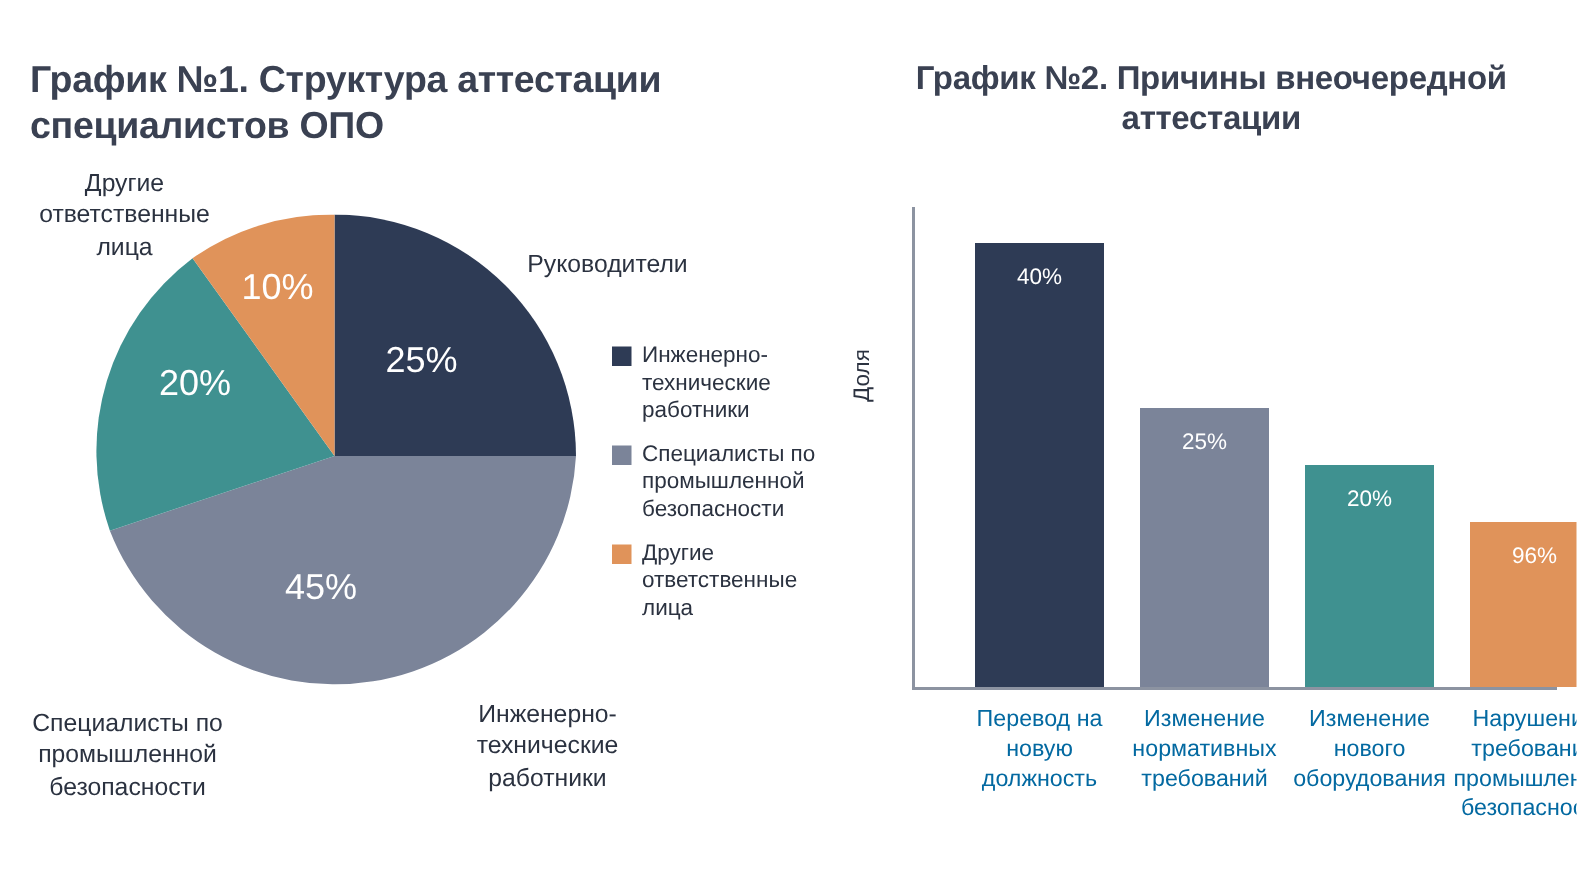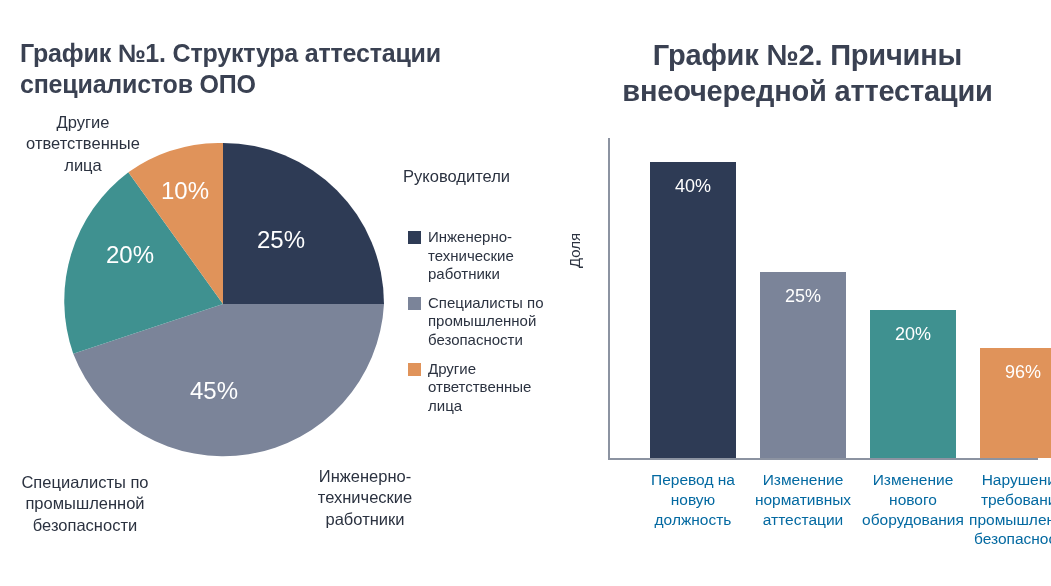--- a/index.html
+++ b/index.html
@@ -59,24 +59,24 @@
     line-height: 1.3;
     color: #2b3240;
   }
   #callout-other {
     left: 18px;
     top: 112px;
     width: 130px;
     text-align: center;
   }
   #callout-leaders {
-    left: 340px;
+    left: 320px;
     top: 166px;
     width: 170px;
-    text-align: right;
+    text-align: center;
   }
   #callout-specialists {
     left: 0px;
     top: 472px;
     width: 170px;
     text-align: center;
   }
   #callout-engineers {
     left: 290px;
     top: 466px;
@@ -116,21 +116,21 @@
     top: 0;
     width: 491px;
     height: 586px;
   }
   #bar-title {
     position: absolute;
     left: 20px;
     top: 38px;
     width: 455px;
     text-align: center;
-    font-size: 29px;
+    font-size: 22px;
     font-weight: bold;
     line-height: 1.24;
     color: #3a4152;
     letter-spacing: -0.2px;
   }
 
   #bar-ylabel {
     position: absolute;
     left: 6px;
     top: 268px;
@@ -167,21 +167,21 @@
   .bar {
     position: absolute;
     bottom: 2px;
     width: 86px;
     display: flex;
     justify-content: center;
     align-items: flex-start;
   }
   .bar-value {
     margin-top: 14px;
-    font-size: 18px;
+    font-size: 15px;
     color: #ffffff;
   }
   #xlabels {
     position: absolute;
     left: 48px;
     top: 470px;
     width: 430px;
     height: 110px;
   }
   .xlabel {
@@ -258,17 +258,17 @@
     <div class="bar" style="left:262px; height:148px; background:#3f9190;">
       <span class="bar-value">20%</span>
     </div>
     <div class="bar" style="left:372px; height:110px; background:#e0935a;">
       <span class="bar-value">96%</span>
     </div>
   </div>
 
   <div id="xlabels">
     <div class="xlabel" style="left:31px; top:0;">Перевод на новую должность</div>
-    <div class="xlabel" style="left:141px; top:0;">Изменение нормативных аттестации</div>
+    <div class="xlabel" style="left:141px; top:0;">Изменение нормативных требований</div>
     <div class="xlabel" style="left:251px; top:0;">Изменение нового оборудования</div>
     <div class="xlabel" style="left:361px; top:0;">Нарушения требований промышленной безопасности</div>
   </div>
 </div>
 
 </body></html>

